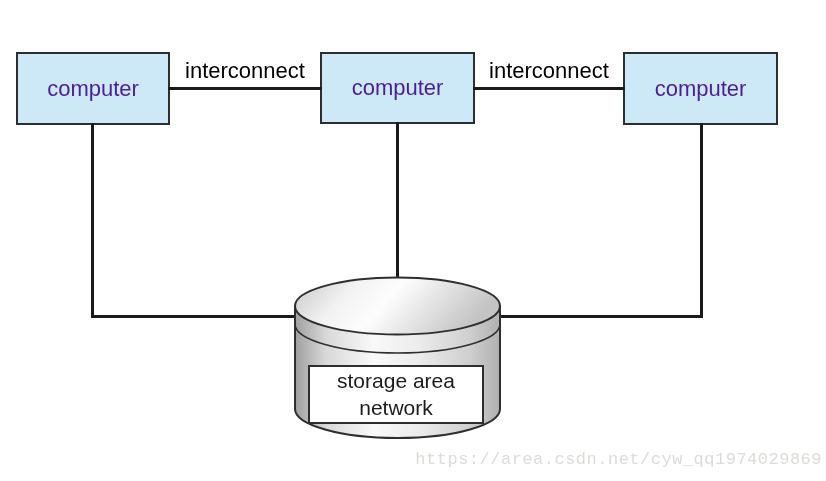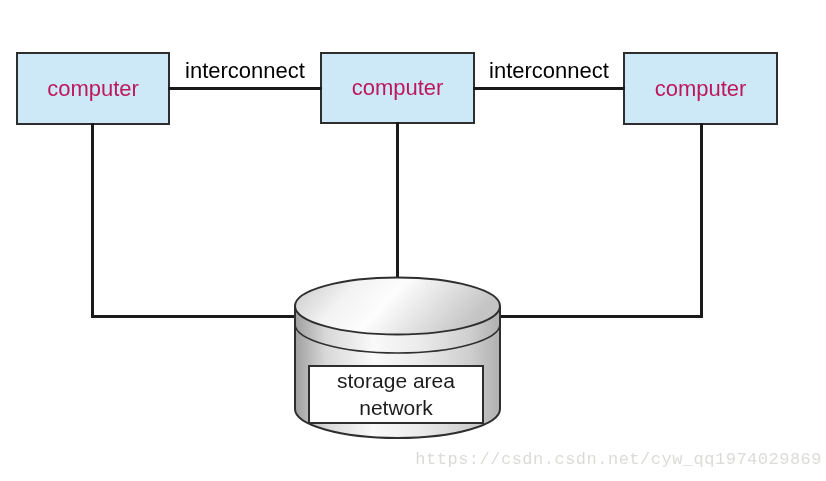--- a/index.html
+++ b/index.html
@@ -16,21 +16,21 @@
     position:relative;
     width:826px;height:481px;
     background:#ffffff;
     overflow:hidden;
   }
   .node{
     position:absolute;
     background:var(--node-fill);
     border:2px solid var(--node-border);
     display:flex;align-items:center;justify-content:center;
-    font-size:22px;color:#be185d;
+    font-size:22px;color:#4c1d95;
   }
   .node-left{left:16px;top:52px;width:154px;height:73px;}
   .node-middle{left:320px;top:52px;width:155px;height:72px;}
   .node-right{left:623px;top:52px;width:155px;height:73px;}
   .ic-label{
     position:absolute;top:59px;height:24px;
     display:flex;align-items:center;justify-content:center;
     font-size:22px;color:#000000;white-space:nowrap;
   }
   .ic-label-left{left:168px;width:154px;}
@@ -107,15 +107,15 @@
     </defs>
     <path d="M2,30 L2,133 A102.5,29 0 0 0 207,133 L207,30 Z" fill="url(#cylBody)" stroke="#2e2e2e" stroke-width="2" stroke-linejoin="round"></path>
     <path d="M2,48 A102.5,29 0 0 0 207,48" fill="none" stroke="#2e2e2e" stroke-width="1.6"></path>
     <ellipse cx="104.5" cy="30" rx="102.5" ry="28.5" fill="url(#cylTop)" stroke="#2e2e2e" stroke-width="2"></ellipse>
   </svg>
 
   <div class="storage-label">
     <span>storage area network</span>
   </div>
 
-  <div class="watermark">https://csdn.csdn.net/cyw_qq1974029869</div>
+  <div class="watermark">https://area.csdn.net/cyw_qq1974029869</div>
 
 </div>
 
 </body></html>

